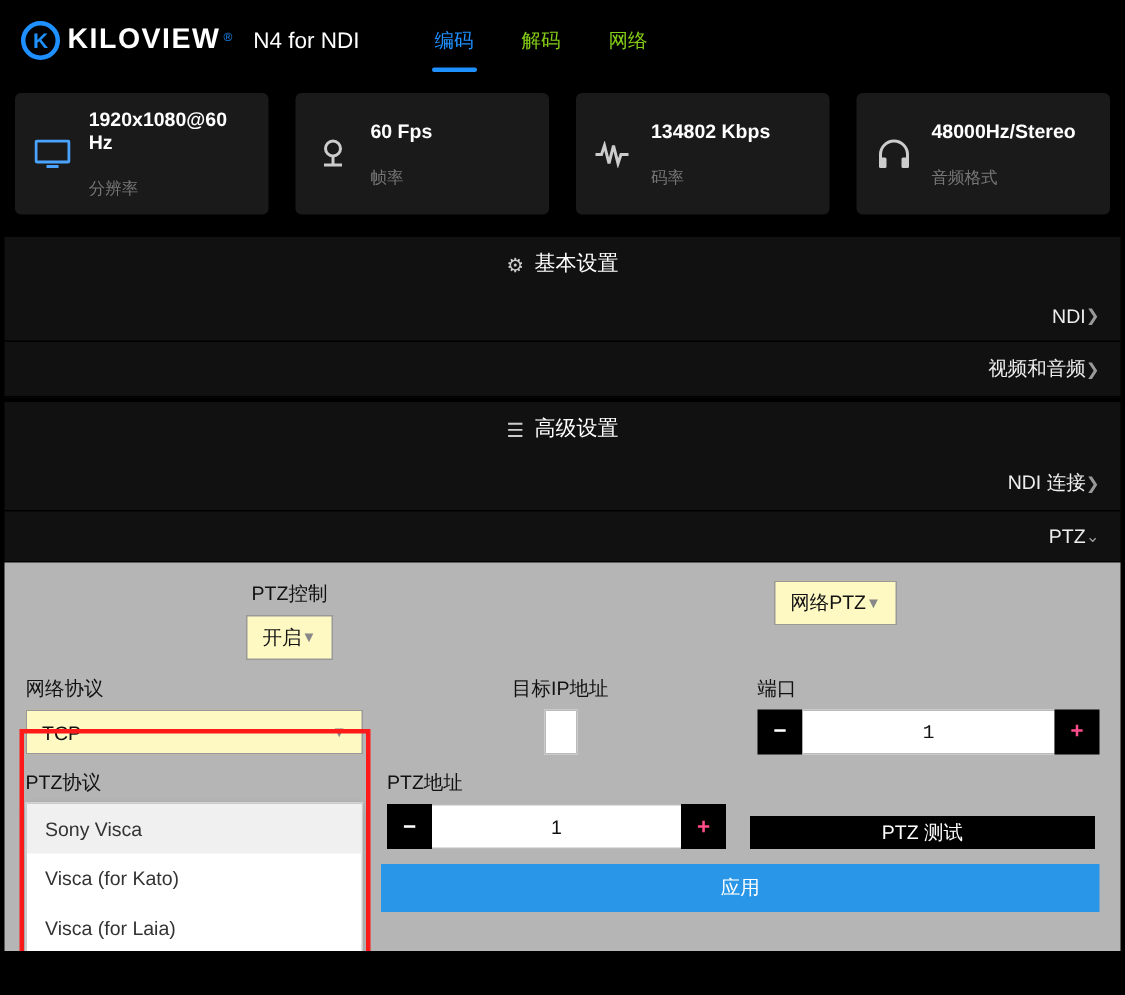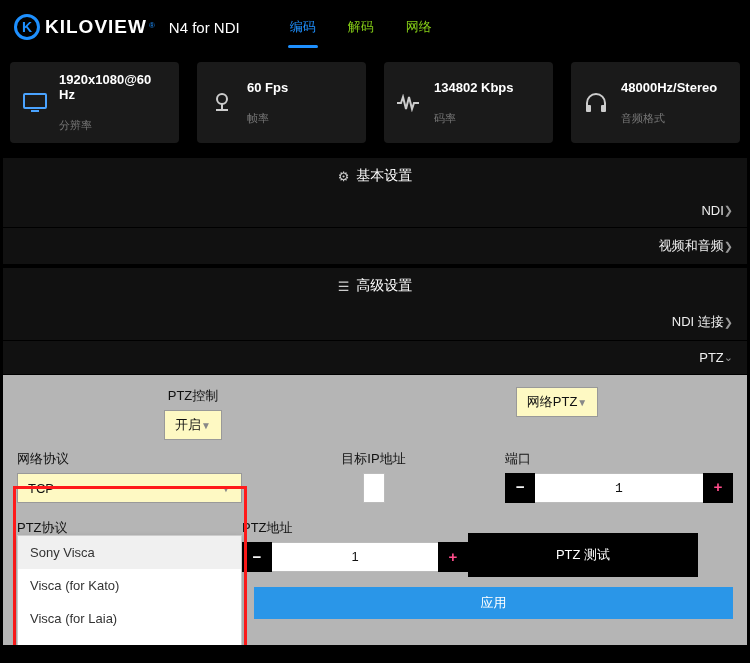--- a/index.html
+++ b/index.html
@@ -78,21 +78,21 @@
   .step-btn {
     width:30px; background:#000; color:#fff; display:flex;align-items:center;justify-content:center;
     cursor:pointer; font-size:15px; font-weight:bold;
   }
   .step-plus { color:#ff4d8b; }
   .step-in {
     flex:1; background:#fff; color:#111; border-top:1px solid #bbb; border-bottom:1px solid #bbb;
     text-align:center; display:flex;align-items:center;justify-content:center; font-size:13px;
   }
   .btn-black {
-    background:#000; color:#fff; height:44px; padding:0 22px;
+    background:#000; color:#fff; height:22px; padding:0 22px;
     display:flex;align-items:center;justify-content:center; cursor:pointer; font-size:13px;
     width:230px;
   }
   .apply {
     background:#2a96e8; color:#fff; height:32px;
     display:flex;align-items:center;justify-content:center; cursor:pointer; font-size:13px;
     flex:1;
   }
   .redbox {
     position:absolute; border:3px solid #ff1a1a;
@@ -100,21 +100,21 @@
   }
   .dropdown {
     position:absolute; left:14px; top:160px; width:225px;
     background:#fff; color:#333; border:1px solid #ccc; z-index:5;
     box-shadow:0 2px 6px rgba(0,0,0,0.15);
   }
   .dd-item {
     padding:9px 12px; font-size:13px; cursor:pointer;
   }
   .dd-item:hover, .dd-item.hl { background:#f0f0f0; }
-  .second { display:flex; gap:0; align-items:center; }
+  .second { display:flex; gap:16px; align-items:flex-end; }
   .addr-step { width:226px; }
 </style>
 </head>
 <body>
 
 <div class="header">
   <div class="logo">
     <div class="logo-mark">K</div>
     <span><span class="logo-text">KILOVIEW</span><span class="logo-r">®</span></span>
   </div>

